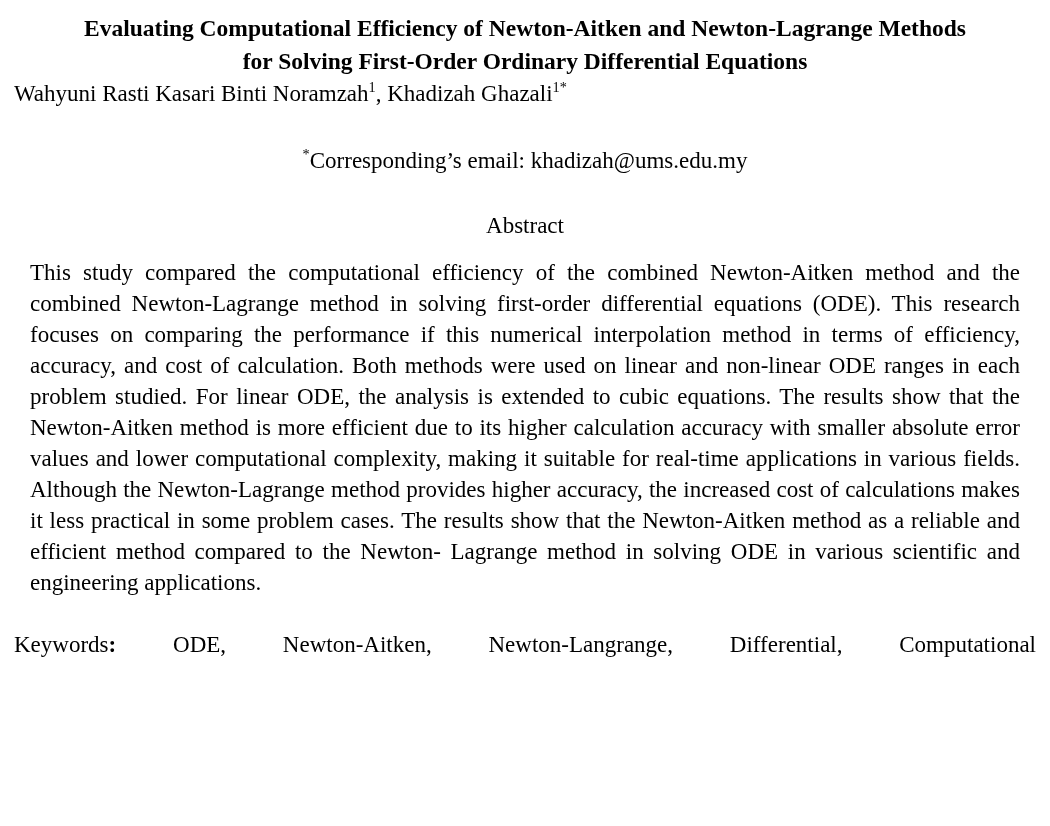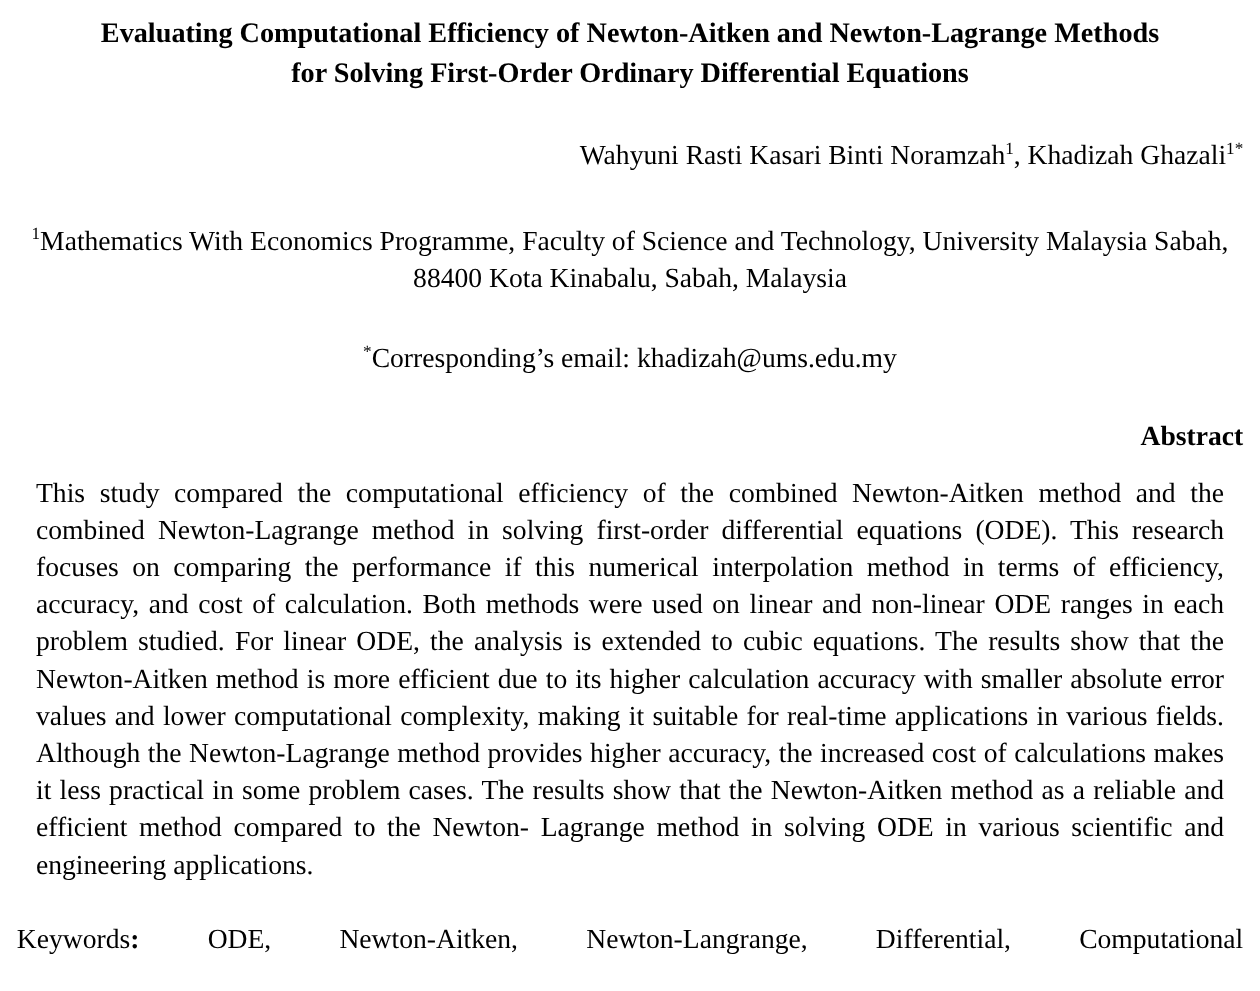--- a/index.html
+++ b/index.html
@@ -21,42 +21,42 @@
   }
   .title {
     margin: 0;
     font-size: 23.5px;
     line-height: 33px;
     font-weight: bold;
     text-align: center;
   }
   .title-line { display: block; }
   .authors {
-    margin: 36px 0 0 0;
-    text-align: right;
+    margin: 0 0 0 0;
+    text-align: left;
   }
   .affiliation {
     margin: 40px 0 0 0;
     text-align: center;
   }
   .corresponding {
     margin: 36px 0 0 0;
     text-align: center;
   }
   sup {
     font-size: 0.62em;
     line-height: 0;
     vertical-align: super;
   }
   .abstract-heading {
     margin: 34px 0 0 0;
     font-size: 23px;
     line-height: 31px;
-    font-weight: bold;
-    text-align: right;
+    font-weight: normal;
+    text-align: center;
   }
   .abstract-body {
     margin: 16px;
     text-align: justify;
     text-justify: inter-word;
   }
   .keywords {
     margin: 31px 0 0 0;
   }
   .kw-line1 {
@@ -72,21 +72,20 @@
 
 <div class="page">
 
   <h1 class="title">
     <span class="title-line">Evaluating Computational Efficiency of Newton-Aitken and Newton-Lagrange Methods</span>
     <span class="title-line">for Solving First-Order Ordinary Differential Equations</span>
   </h1>
 
   <p class="authors"><span>Wahyuni Rasti Kasari Binti Noramzah</span><sup>1</sup><span>, </span><span>Khadizah Ghazali</span><sup>1*</sup></p>
 
-  <p class="affiliation"><sup>1</sup><span>Mathematics With Economics Programme, Faculty of Science and Technology, University Malaysia Sabah, 88400 Kota Kinabalu, Sabah, Malaysia</span></p>
 
   <p class="corresponding"><sup>*</sup><span>Corresponding’s email: khadizah@ums.edu.my</span></p>
 
   <h2 class="abstract-heading">Abstract</h2>
 
   <p class="abstract-body">This study compared the computational efficiency of the combined Newton-Aitken method and the combined Newton-Lagrange method in solving first-order differential equations (ODE). This research focuses on comparing the performance if this numerical interpolation method in terms of efficiency, accuracy, and cost of calculation. Both methods were used on linear and non-linear ODE ranges in each problem studied. For linear ODE, the analysis is extended to cubic equations. The results show that the Newton-Aitken method is more efficient due to its higher calculation accuracy with smaller absolute error values and lower computational complexity, making it suitable for real-time applications in various fields. Although the Newton-Lagrange method provides higher accuracy, the increased cost of calculations makes it less practical in some problem cases. The results show that the Newton-Aitken method as a reliable and efficient method compared to the Newton- Lagrange method in solving ODE in various scientific and engineering applications.</p>
 
   <p class="keywords">
     <span class="kw-line1"><span class="kw-label">Keywords</span><span class="kw-colon">:</span> <span>ODE, Newton-Aitken, Newton-Langrange, Differential, Computational</span></span>
   </p>

